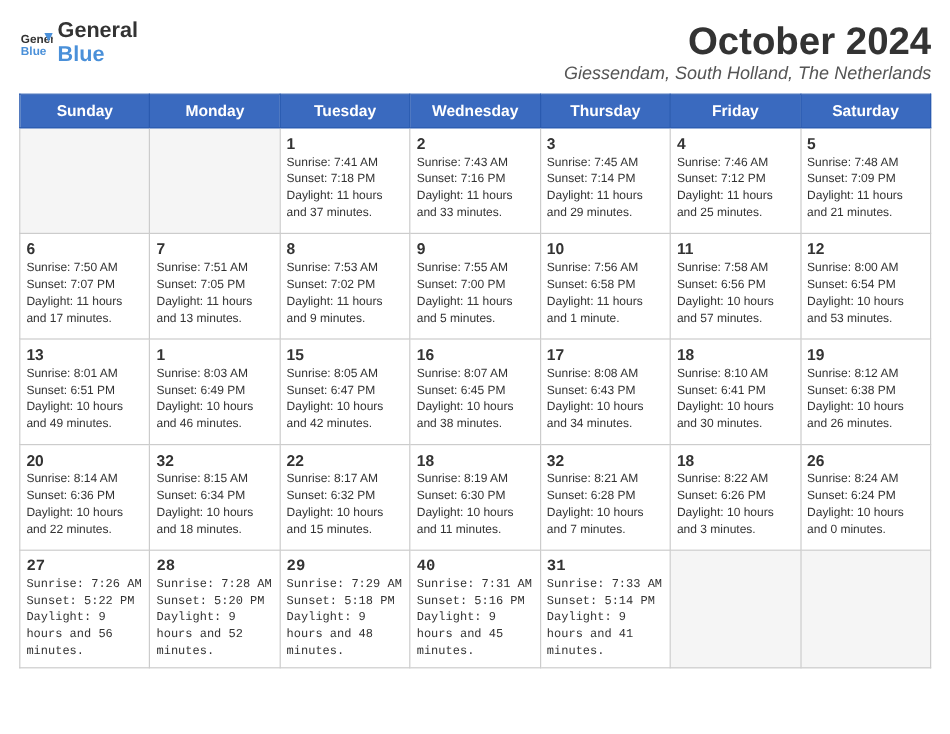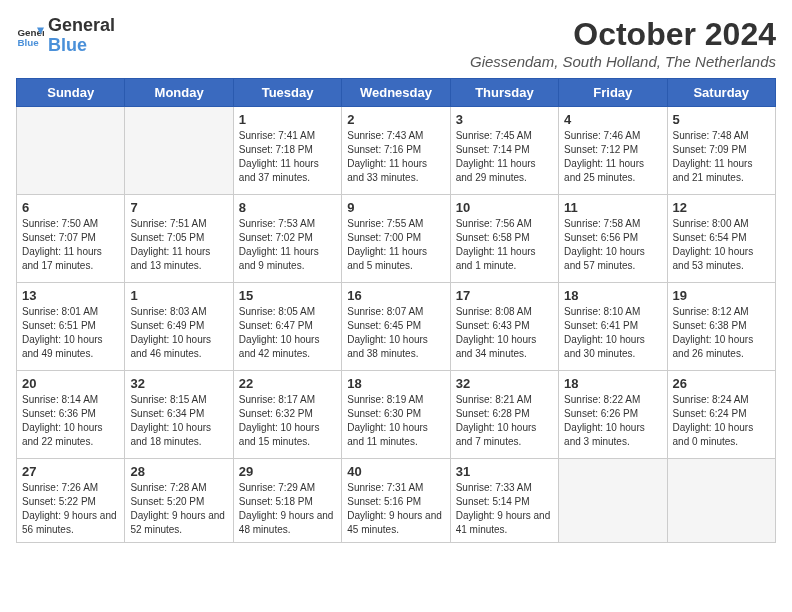--- a/index.html
+++ b/index.html
@@ -78,20 +78,21 @@
       font-size: 13px;
       margin-bottom: 2px;
     }
     .day-info {
       font-size: 10px;
       line-height: 1.4;
       color: #333;
     }
     tr:last-child td {
       height: 80px;
+      font-family: Liberation Mono, monospace;
     }
   </style>
 </head>
 <body>
 
 <div class="header">
   <div class="logo">
     <svg class="logo-icon" viewBox="0 0 40 40" xmlns="http://www.w3.org/2000/svg">
       <text x="2" y="20" font-size="14" font-weight="bold" fill="#333">General</text>
       <text x="2" y="34" font-size="14" font-weight="bold" fill="#4a90d9">Blue</text>

